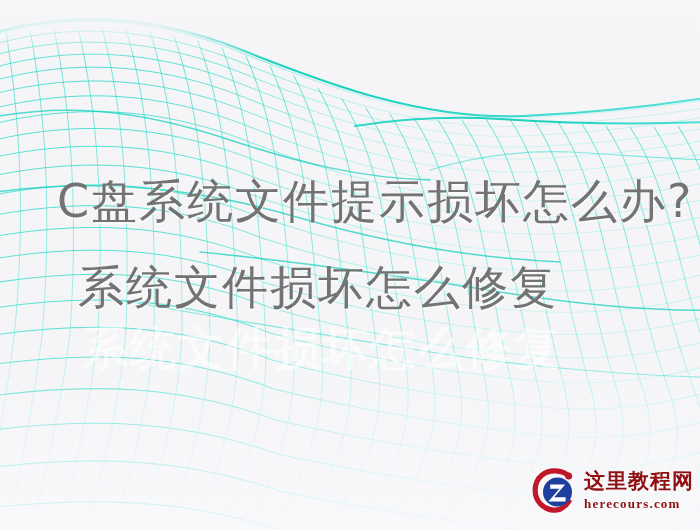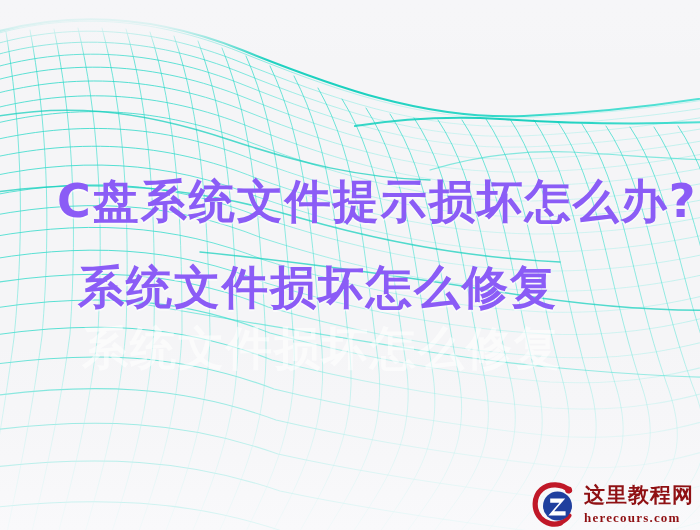--- a/index.html
+++ b/index.html
@@ -47,23 +47,23 @@
   
   #headline {
     position:absolute;
     left:0; top:178px;
     width:700px;
     pointer-events:none;
   }
 
   .headline-line {
     white-space:nowrap;
-    color:#8b5cf6;
+    color:#737373;
     font-family:"DejaVu Sans", sans-serif;
-    font-weight:700;
+    font-weight:400;
     letter-spacing:2px;
     line-height:1.0;
     text-shadow:0 2px 0 rgba(255,255,255,0.55);
   }
 
   #title-line-1 {
     position:absolute;
     left:57px; top:0;
     font-size:46px;
   }
@@ -84,21 +84,21 @@
     letter-spacing:2px;
     white-space:nowrap;
     color:rgba(255,255,255,0.55);
     pointer-events:none;
   }
 
   
   #watermark {
     position:absolute;
     right:6px;
-    bottom:2px;
+    bottom:16px;
     display:flex;
     align-items:center;
     gap:6px;
     margin-top:20px;
   }
 
   #logo-mark {
     position:relative;
     width:46px;
     height:46px;

